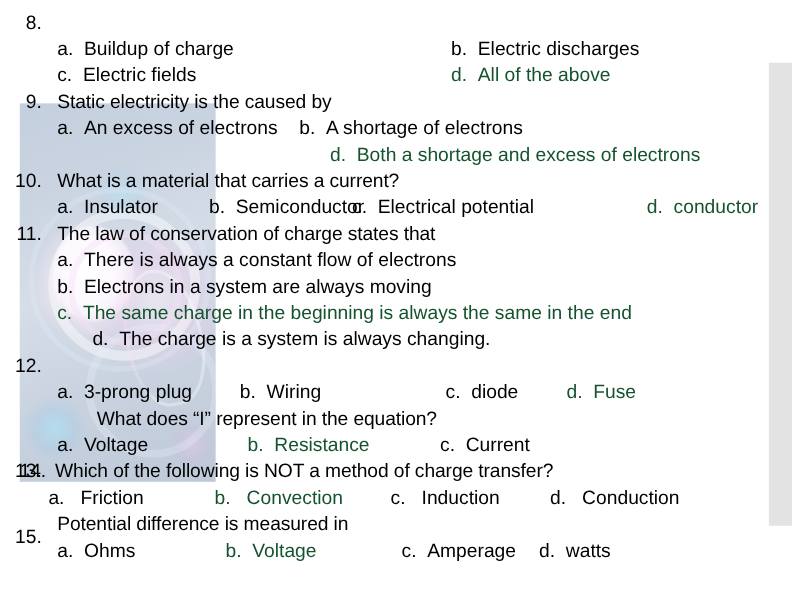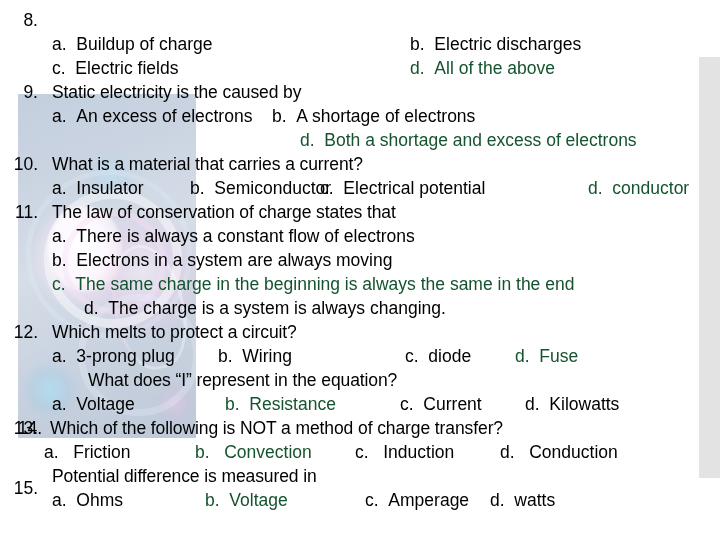--- a/index.html
+++ b/index.html
@@ -142,31 +142,29 @@
       <div class="opt" style="left: 190px; top: 178px;"><span>b.</span><span>&nbsp;&nbsp;</span><span>Semiconductor</span></div>
       <div class="opt" style="left: 320px; top: 178px;"><span>c.</span><span>&nbsp;&nbsp;</span><span>Electrical potential</span></div>
       <div class="opt answer" style="left: 588px; top: 178px;"><span>d.</span><span>&nbsp;&nbsp;</span><span>conductor</span></div>
       <div class="num" style="left: 0px; top: 202px; width: 38px;">11.</div>
       <div class="line" style="left: 52px; top: 202px;">The law of conservation of charge states that</div>
       <div class="opt" style="left: 52px; top: 226px;"><span>a.</span><span>&nbsp;&nbsp;</span><span>There is always a constant flow of electrons</span></div>
       <div class="opt" style="left: 52px; top: 250px;"><span>b.</span><span>&nbsp;&nbsp;</span><span>Electrons in a system are always moving</span></div>
       <div class="opt answer" style="left: 52px; top: 274px;"><span>c.</span><span>&nbsp;&nbsp;</span><span>The same charge in the beginning is always the same in the end</span></div>
       <div class="opt" style="left: 52px; top: 298px; margin-left: 32px;"><span>d.</span><span>&nbsp;&nbsp;</span><span>The charge is a system is always changing.</span></div>
       <div class="num" style="left: 0px; top: 322px; width: 38px;">12.</div>
-      <div class="line" style="left: 52px; top: 322px;">Which melts to protect a circuit?</div>
       <div class="opt" style="left: 52px; top: 346px;"><span>a.</span><span>&nbsp;&nbsp;</span><span>3-prong plug</span></div>
       <div class="opt" style="left: 218px; top: 346px;"><span>b.</span><span>&nbsp;&nbsp;</span><span>Wiring</span></div>
       <div class="opt" style="left: 405px; top: 346px;"><span>c.</span><span>&nbsp;&nbsp;</span><span>diode</span></div>
       <div class="opt answer" style="left: 515px; top: 346px;"><span>d.</span><span>&nbsp;&nbsp;</span><span>Fuse</span></div>
       <div class="num" style="left: 0px; top: 370px; width: 38px; margin-top: 48px;">13.</div>
       <div class="line" style="left: 52px; top: 370px; margin-left: 36px;">What does “I” represent in the equation?</div>
       <div class="opt" style="left: 52px; top: 394px;"><span>a.</span><span>&nbsp;&nbsp;</span><span>Voltage</span></div>
       <div class="opt answer" style="left: 225px; top: 394px;"><span>b.</span><span>&nbsp;&nbsp;</span><span>Resistance</span></div>
       <div class="opt" style="left: 400px; top: 394px;"><span>c.</span><span>&nbsp;&nbsp;</span><span>Current</span></div>
-      <div class="opt" style="left: 525px; top: 394px;"><span>d.</span><span>&nbsp;&nbsp;</span><span>Kilowatts</span></div>
       <div class="num" style="left: 4px; top: 418px; width: 38px;">14.</div>
       <div class="line" style="left: 50px; top: 418px;">Which of the following is NOT a method of charge transfer?</div>
       <div class="opt" style="left: 44px; top: 442px;"><span>a.</span><span>&nbsp;&nbsp;&nbsp;</span><span>Friction</span></div>
       <div class="opt answer" style="left: 195px; top: 442px;"><span>b.</span><span>&nbsp;&nbsp;&nbsp;</span><span>Convection</span></div>
       <div class="opt" style="left: 355px; top: 442px;"><span>c.</span><span>&nbsp;&nbsp;&nbsp;</span><span>Induction</span></div>
       <div class="opt" style="left: 500px; top: 442px;"><span>d.</span><span>&nbsp;&nbsp;&nbsp;</span><span>Conduction</span></div>
       <div class="num" style="left: 0px; top: 478px; width: 38px;">15.</div>
       <div class="line" style="left: 52px; top: 466px;">Potential difference is measured in</div>
       <div class="opt" style="left: 52px; top: 490px;"><span>a.</span><span>&nbsp;&nbsp;</span><span>Ohms</span></div>
       <div class="opt answer" style="left: 205px; top: 490px;"><span>b.</span><span>&nbsp;&nbsp;</span><span>Voltage</span></div>

